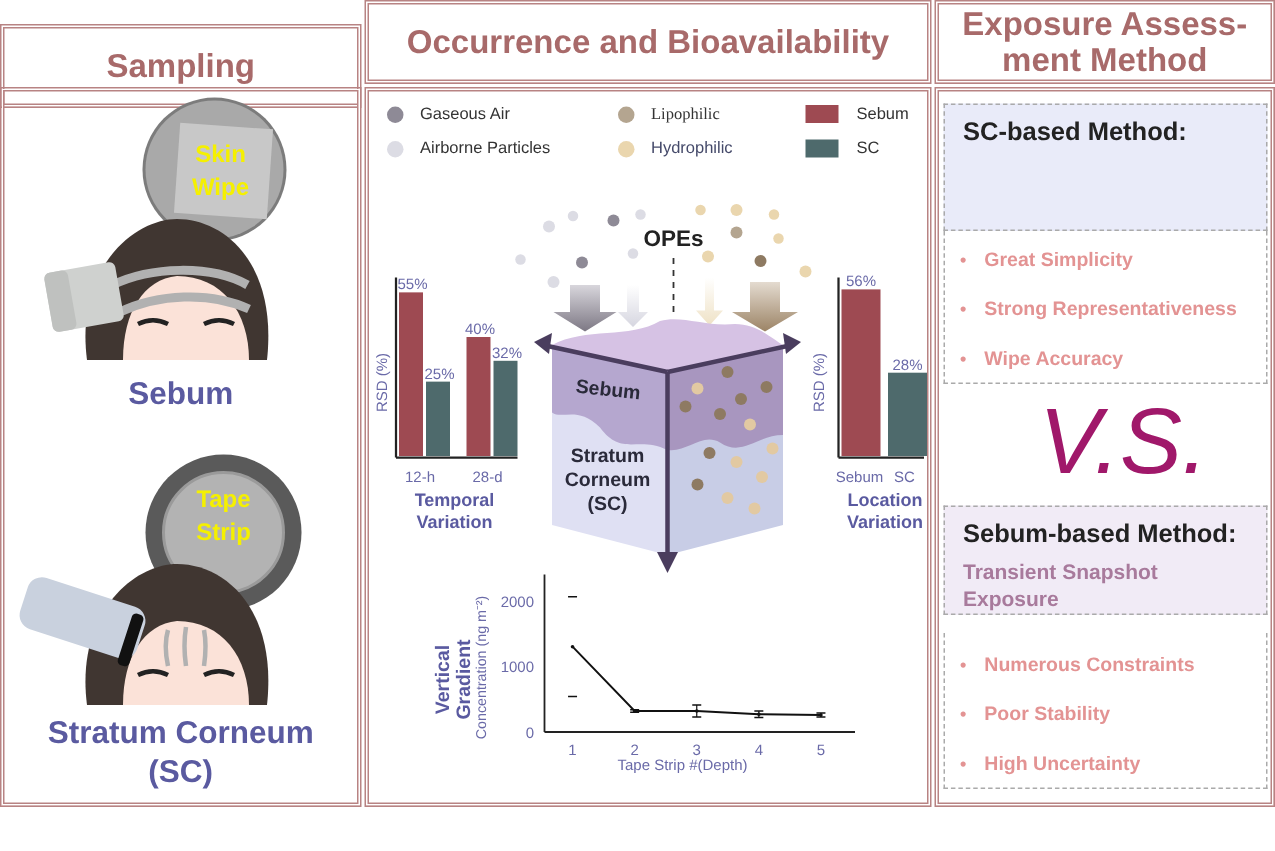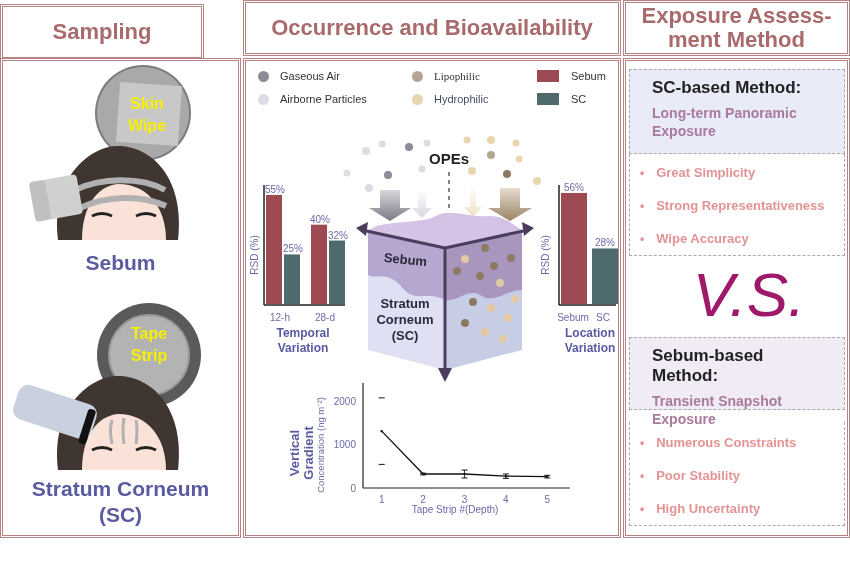--- a/index.html
+++ b/index.html
@@ -5,32 +5,32 @@
   html,body{margin:0;padding:0;background:#fff;}
   body{width:850px;height:567px;position:relative;overflow:hidden;font-family:"Liberation Sans",sans-serif;}
   .box{position:absolute;border:1px solid #b88383;box-shadow:inset 0 0 0 1px #fff, inset 0 0 0 2px #b88383;box-sizing:border-box;}
   .hdr{display:flex;align-items:center;justify-content:center;text-align:center;color:#a86a6a;font-weight:bold;font-size:22px;line-height:24px;}
   .abs{position:absolute;}
   .center{text-align:center;}
   .lbl-blue{color:#5a5aa0;font-weight:bold;}
   .legend-item{position:absolute;display:flex;align-items:center;font-size:11px;color:#333;}
   .dot{width:11px;height:11px;border-radius:50%;margin-right:11px;display:inline-block;}
   .sw{width:22px;height:12px;margin-right:12px;display:inline-block;}
-  .method-head{position:absolute;left:629px;width:216px;border:1px dashed #aaa;box-sizing:border-box;padding:8px 22px;}
+  .method-head{position:absolute;left:629px;width:216px;border:1px dashed #aaa;box-sizing:border-box;padding:8px 12px;}
   .method-title{font-size:17px;font-weight:bold;color:#222;line-height:20px;}
   .method-sub{font-size:14px;font-weight:bold;color:#a87a9c;line-height:18px;margin-top:6px;}
   .bullets{position:absolute;left:629px;width:216px;border:1px dashed #aaa;border-top:none;box-sizing:border-box;}
   .bullet{display:flex;align-items:center;font-size:13px;font-weight:bold;color:#e39393;height:33px;padding-left:10px;}
   .bullet .b{font-size:12px;margin-right:12px;}
   svg text{font-family:"Liberation Sans",sans-serif;}
 </style>
 </head>
 <body>
 
-<div class="box hdr" style="left:0;top:4px;width:204px;height:56px;text-align:right;">
+<div class="box hdr" style="left:0;top:16px;width:241px;height:56px;text-align:right;">
   <span>Sampling</span>
 </div>
 <div class="box hdr" style="left:243px;top:0;width:378px;height:56px;">
   <span>Occurrence and Bioavailability</span>
 </div>
 <div class="box hdr" style="left:623px;top:0;width:227px;height:56px;flex-direction:column;">
   <span>Exposure Assess-</span>
   <span>ment Method</span>
 </div>
 
@@ -270,21 +270,20 @@
       <line x1="277.3" y1="100.3125" x2="277.3" y2="102.9375" stroke="#111" stroke-width="0.8" stroke-dasharray="0"></line>
       <line x1="274.3" y1="100.3125" x2="280.3" y2="100.3125" stroke="#111" stroke-width="1"></line>
       <line x1="274.3" y1="102.9375" x2="280.3" y2="102.9375" stroke="#111" stroke-width="1"></line>
       <circle cx="277.3" cy="101.625" r="1.2" fill="#111"></circle>
     </g>
   <text x="185" y="138" font-size="10" fill="#6a6aa8" text-anchor="middle">Tape Strip #(Depth)</text>
 </svg>
 
 <div class="method-head" style="top:69px;height:85px;background:#e9ebf9;">
   <div class="method-title">SC-based Method:</div>
-  <div class="method-sub">Long-term Panoramic Exposure</div>
 </div>
 <div class="bullets" style="top:154px;height:102px;padding-top:2px;">
   <div class="bullet">
       <span class="b">•</span>
       <span>Great Simplicity</span>
     </div>
   <div class="bullet">
       <span class="b">•</span>
       <span>Strong Representativeness</span>
     </div>

